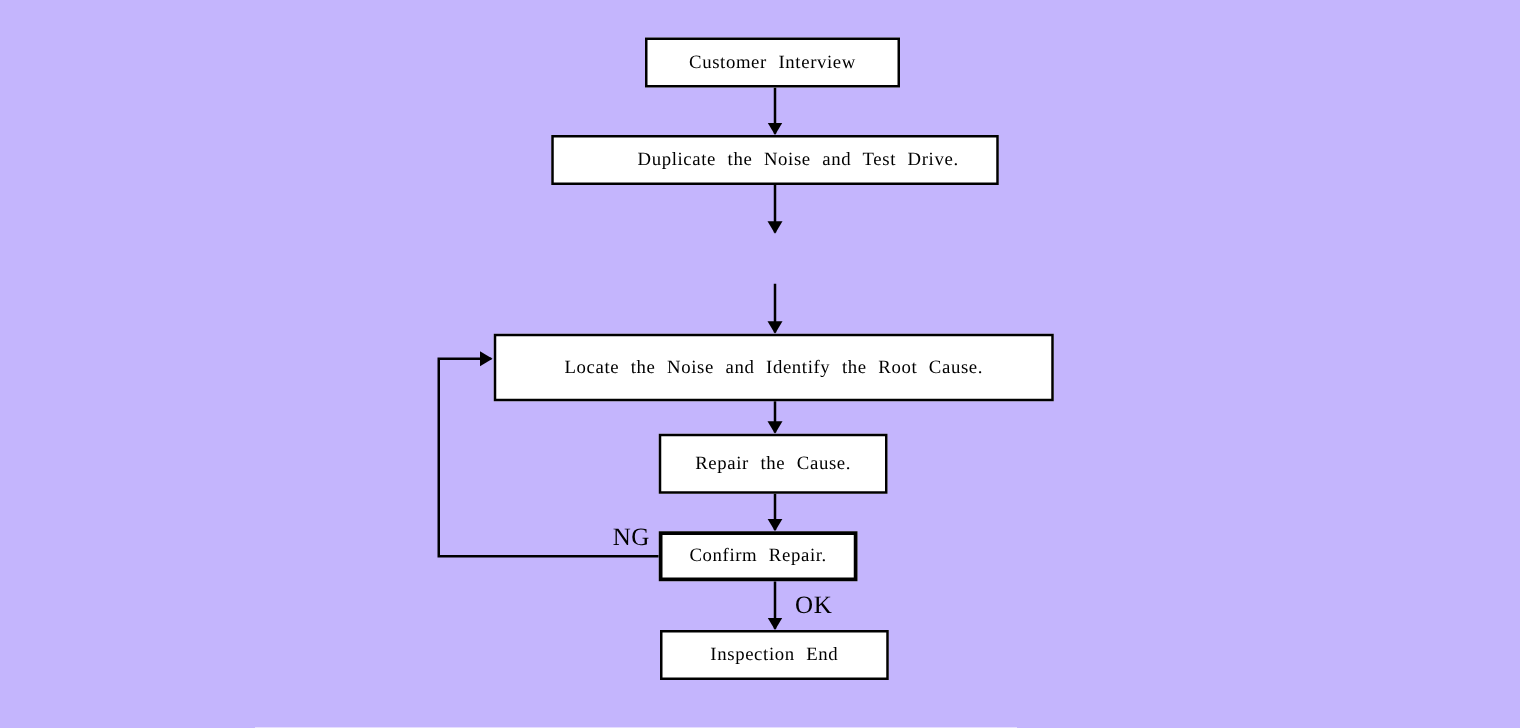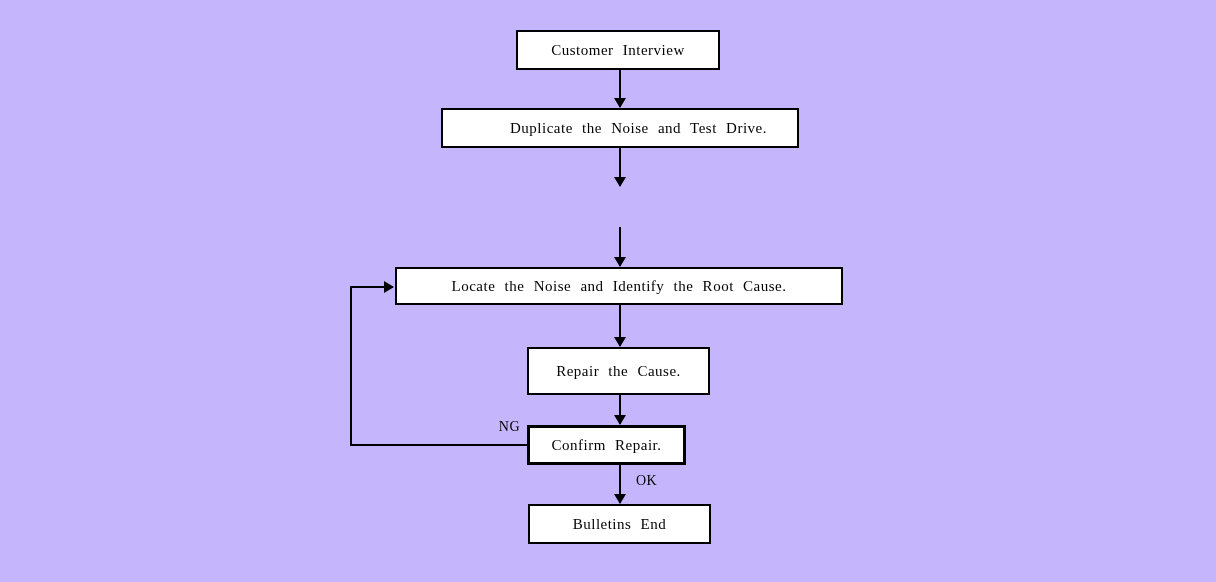--- a/index.html
+++ b/index.html
@@ -35,29 +35,29 @@
     letter-spacing: 0.5px;
     word-spacing: 5px;
     white-space: nowrap;
     z-index: 2;
   }
   .node.emphasized {
     border-width: 3px;
   }
   .edge-label {
     position: absolute;
-    font-size: 14px;
+    font-size: 20px;
     letter-spacing: 0.5px;
     z-index: 3;
   }
   
   .n0 { left: 516px; top: 30px;  width: 204px; height: 40px; }
   .n1 { left: 441px; top: 108px; width: 358px; height: 40px; padding-left: 37px; }
   .n2 { left: 457px; top: 187px; width: 326px; height: 40px; }
-  .n3 { left: 395px; top: 267px; width: 448px; height: 38px; }
+  .n3 { left: 395px; top: 267px; width: 448px; height: 54px; }
   .n4 { left: 527px; top: 347px; width: 183px; height: 48px; }
   .n5 { left: 527px; top: 425px; width: 159px; height: 40px; }
   .n6 { left: 528px; top: 504px; width: 183px; height: 40px; }
   .ng-label { left: 480px; top: 419px; width: 40px; text-align: right; }
   .ok-label { left: 636px; top: 473px; }
 </style>
 </head>
 <body>
 
 <div class="canvas">
@@ -92,19 +92,19 @@
 
   <div class="node n4">
     <span>Repair the Cause.</span>
   </div>
 
   <div class="node n5 emphasized">
     <span>Confirm Repair.</span>
   </div>
 
   <div class="node n6">
-    <span>Bulletins End</span>
+    <span>Inspection End</span>
   </div>
 
   <div class="edge-label ng-label">NG</div>
   <div class="edge-label ok-label">OK</div>
 
 </div>
 
 </body></html>

